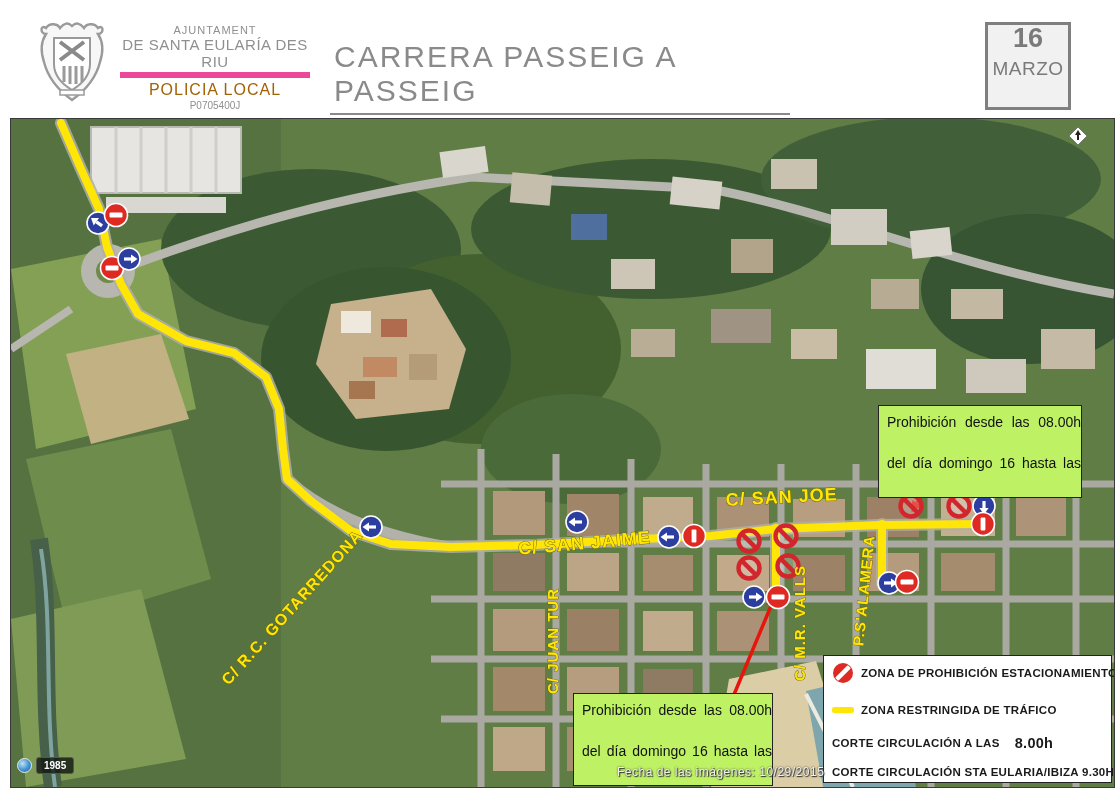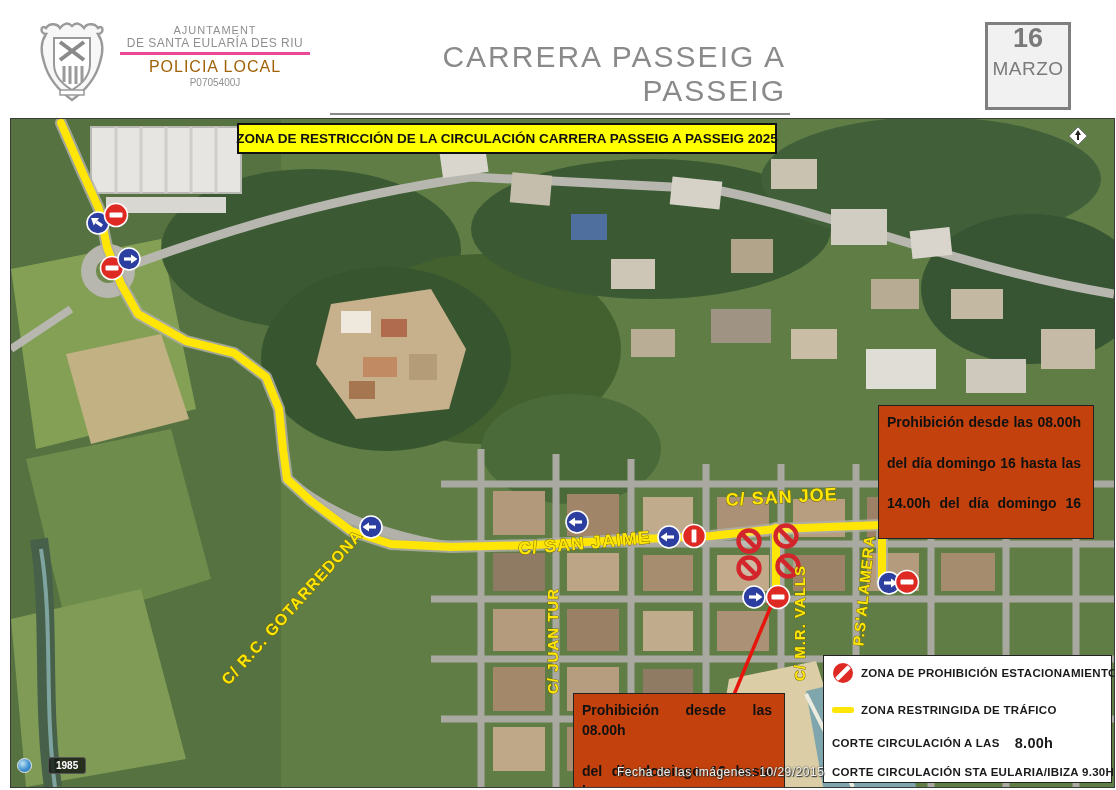--- a/index.html
+++ b/index.html
@@ -3,25 +3,25 @@
 <meta charset="utf-8">
 <style>
   html,body{margin:0;padding:0;}
   body{
     width:1116px;height:790px;position:relative;overflow:hidden;
     background:#ffffff;font-family:"Liberation Sans",sans-serif;
   }
   
   .hdr-block{position:absolute;top:24px;left:120px;width:190px;text-align:center;color:#8f8f8f;}
   .hdr-l1{font-size:11px;letter-spacing:1px;}
-  .hdr-l2{font-size:12px;letter-spacing:.5px;border-bottom:3px solid #ec4899;padding-bottom:2px;margin-bottom:3px;}
+  .hdr-l2{font-size:15px;letter-spacing:.5px;border-bottom:6px solid #ec4899;padding-bottom:2px;margin-bottom:3px;}
   .hdr-dept{font-size:16px;font-weight:normal;color:#a16207;letter-spacing:1px;}
   .hdr-code{font-size:10px;margin-top:1px;}
   .crest{position:absolute;top:20px;left:36px;}
-  .title-wrap{position:absolute;top:40px;left:330px;width:460px;text-align:right;}
+  .title-wrap{position:absolute;top:40px;left:330px;width:460px;text-align:left;}
   .title-wrap span{
     display:inline-block;font-size:30px;color:#8a8a8a;letter-spacing:2px;
     border-bottom:2px solid #8a8a8a;padding:0 4px 5px 4px;font-weight:400;
   }
   .date-box{
     position:absolute;top:22px;left:985px;width:80px;height:82px;background:#f1f1f1;
     border:3px solid #7f7f7f;display:flex;flex-direction:column;align-items:center;
     color:#7a7a7a;
   }
   .date-day{font-size:27px;font-weight:bold;line-height:1;}
@@ -31,41 +31,41 @@
     position:absolute;left:10px;top:118px;width:1103px;height:668px;
     border:1px solid #3a3a3a;overflow:hidden;background:#5f7d45;
   }
   .map svg.layer{position:absolute;left:0;top:0;width:100%;height:100%;}
   .banner{
     position:absolute;left:226px;top:4px;width:536px;height:27px;background:#ffff00;
     border:2px solid #111;display:flex;align-items:center;justify-content:center;
     font-size:13.5px;font-weight:bold;color:#111;white-space:nowrap;
   }
   .callout{
-    position:absolute;background:#c2410c;border:1.5px solid #222;padding:6px 12px 4px 8px;
-    font-size:14px;font-weight:bold;color:#111;line-height:1.45;
+    position:absolute;background:#bef264;border:1.5px solid #222;padding:6px 0 4px 8px;
+    font-size:14px;font-weight:normal;color:#111;line-height:1.45;
   }
   .callout .line{text-align:justify;}
   .callout .line::after{content:"";display:inline-block;width:100%;height:0;}
   .co-1{left:867px;top:286px;width:194px;}
   .co-2{left:562px;top:574px;width:190px;}
   
   .legend{
     position:absolute;left:812px;top:536px;width:289px;height:128px;background:#fff;
     border:1.5px solid #222;padding:6px 6px 4px 8px;box-sizing:border-box;
     display:flex;flex-direction:column;justify-content:space-between;
   }
   .lg-row{display:flex;align-items:center;gap:7px;font-size:11.5px;font-weight:bold;color:#1a1a1a;letter-spacing:.3px;white-space:nowrap;}
   .lg-ic{flex:0 0 auto;width:22px;height:22px;display:flex;align-items:center;justify-content:center;}
   .lg-time{font-size:14.5px;margin-left:8px;}
   .attribution{
     position:absolute;left:268px;top:646px;font-size:12px;color:#f2f2ec;
     text-shadow:0 0 2px #333,1px 1px 1px #333;letter-spacing:.5px;
   }
-  .timeline{position:absolute;left:6px;top:638px;display:flex;align-items:center;gap:16px;}
+  .timeline{position:absolute;left:6px;top:638px;display:flex;align-items:center;gap:4px;}
   .globe{width:13px;height:13px;border-radius:50%;background:radial-gradient(circle at 35% 35%,#bfe4f2,#3f8fd2 55%,#2a6ea8);border:1px solid #e8e8e8;}
   .tl-badge{background:rgba(20,24,18,.82);color:#fff;font-size:10px;font-weight:bold;padding:2px 7px;border-radius:3px;border:1px solid #555;}
   .compass{position:absolute;left:1058px;top:8px;width:18px;height:18px;}
 </style>
 </head>
 <body>
 
 <svg class="crest" width="72" height="86" viewBox="0 0 72 86">
   <path d="M10,8 C4,4 4,14 10,14 C6,20 4,30 8,42 C12,58 22,70 36,80 C50,70 60,58 64,42 C68,30 66,20 62,14 C68,14 68,4 62,8 C58,2 50,4 48,8 C44,3 40,2 36,6 C32,2 28,3 24,8 C22,4 14,2 10,8 Z" fill="#f7f7f7" stroke="#9a9a9a" stroke-width="2.4"></path>
   <path d="M18,18 h36 v26 c0,12 -8,20 -18,26 c-10,-6 -18,-14 -18,-26 Z" fill="#ffffff" stroke="#9a9a9a" stroke-width="2"></path>
@@ -300,26 +300,24 @@
         <rect x="-6.5" y="-2.4" width="13" height="4.8" rx="1" fill="#fff" transform="rotate(90)"></rect>
       </g>
       <text transform="translate(771,384) rotate(-3)" text-anchor="middle" fill="#ffe606" stroke="#6e6400" stroke-width="0.9" paint-order="stroke" font-size="18" font-weight="bold" letter-spacing="1" font-family="&quot;Liberation Sans&quot;,sans-serif">C/ SAN JOE</text>
       <text transform="translate(574,430) rotate(-5)" text-anchor="middle" fill="#ffe606" stroke="#6e6400" stroke-width="0.9" paint-order="stroke" font-size="18" font-weight="bold" letter-spacing="1" font-family="&quot;Liberation Sans&quot;,sans-serif">C/ SAN JAIME</text>
       <text transform="translate(285,492) rotate(-48)" text-anchor="middle" fill="#ffe606" stroke="#6e6400" stroke-width="0.9" paint-order="stroke" font-size="16" font-weight="bold" letter-spacing="1" font-family="&quot;Liberation Sans&quot;,sans-serif">C/ R.C. GOTARREDONA</text>
       <text transform="translate(547,522) rotate(-90)" text-anchor="middle" fill="#ffe606" stroke="#6e6400" stroke-width="0.9" paint-order="stroke" font-size="15" font-weight="bold" letter-spacing="1" font-family="&quot;Liberation Sans&quot;,sans-serif">C/ JUAN TUR</text>
       <text transform="translate(794,504) rotate(-90)" text-anchor="middle" fill="#ffe606" stroke="#6e6400" stroke-width="0.9" paint-order="stroke" font-size="15" font-weight="bold" letter-spacing="1" font-family="&quot;Liberation Sans&quot;,sans-serif">C/ M.R. VALLS</text>
       <text transform="translate(858,472) rotate(-84)" text-anchor="middle" fill="#ffe606" stroke="#6e6400" stroke-width="0.9" paint-order="stroke" font-size="15" font-weight="bold" letter-spacing="1" font-family="&quot;Liberation Sans&quot;,sans-serif">P.S'ALAMERA</text>
     </svg>
 
-  <div class="banner">ZONA DE RESTRICCIÓN DE LA CIRCULACIÓN CARRERA PASSEIG A PASSEIG 2025</div>
 
   <div class="callout co-1">
       <div class="line">Prohibición  desde  las  08.00h</div>
       <div class="line">del  día  domingo  16  hasta  las</div>
-      <div class="line">14.00h del día domingo 16</div>
     </div>
   <div class="callout co-2">
       <div class="line">Prohibición  desde  las  08.00h</div>
       <div class="line">del  día  domingo  16  hasta  las</div>
     </div>
 
   <div class="legend">
     <div class="lg-row">
       <span class="lg-ic">
         <svg width="22" height="22" viewBox="0 0 22 22">

